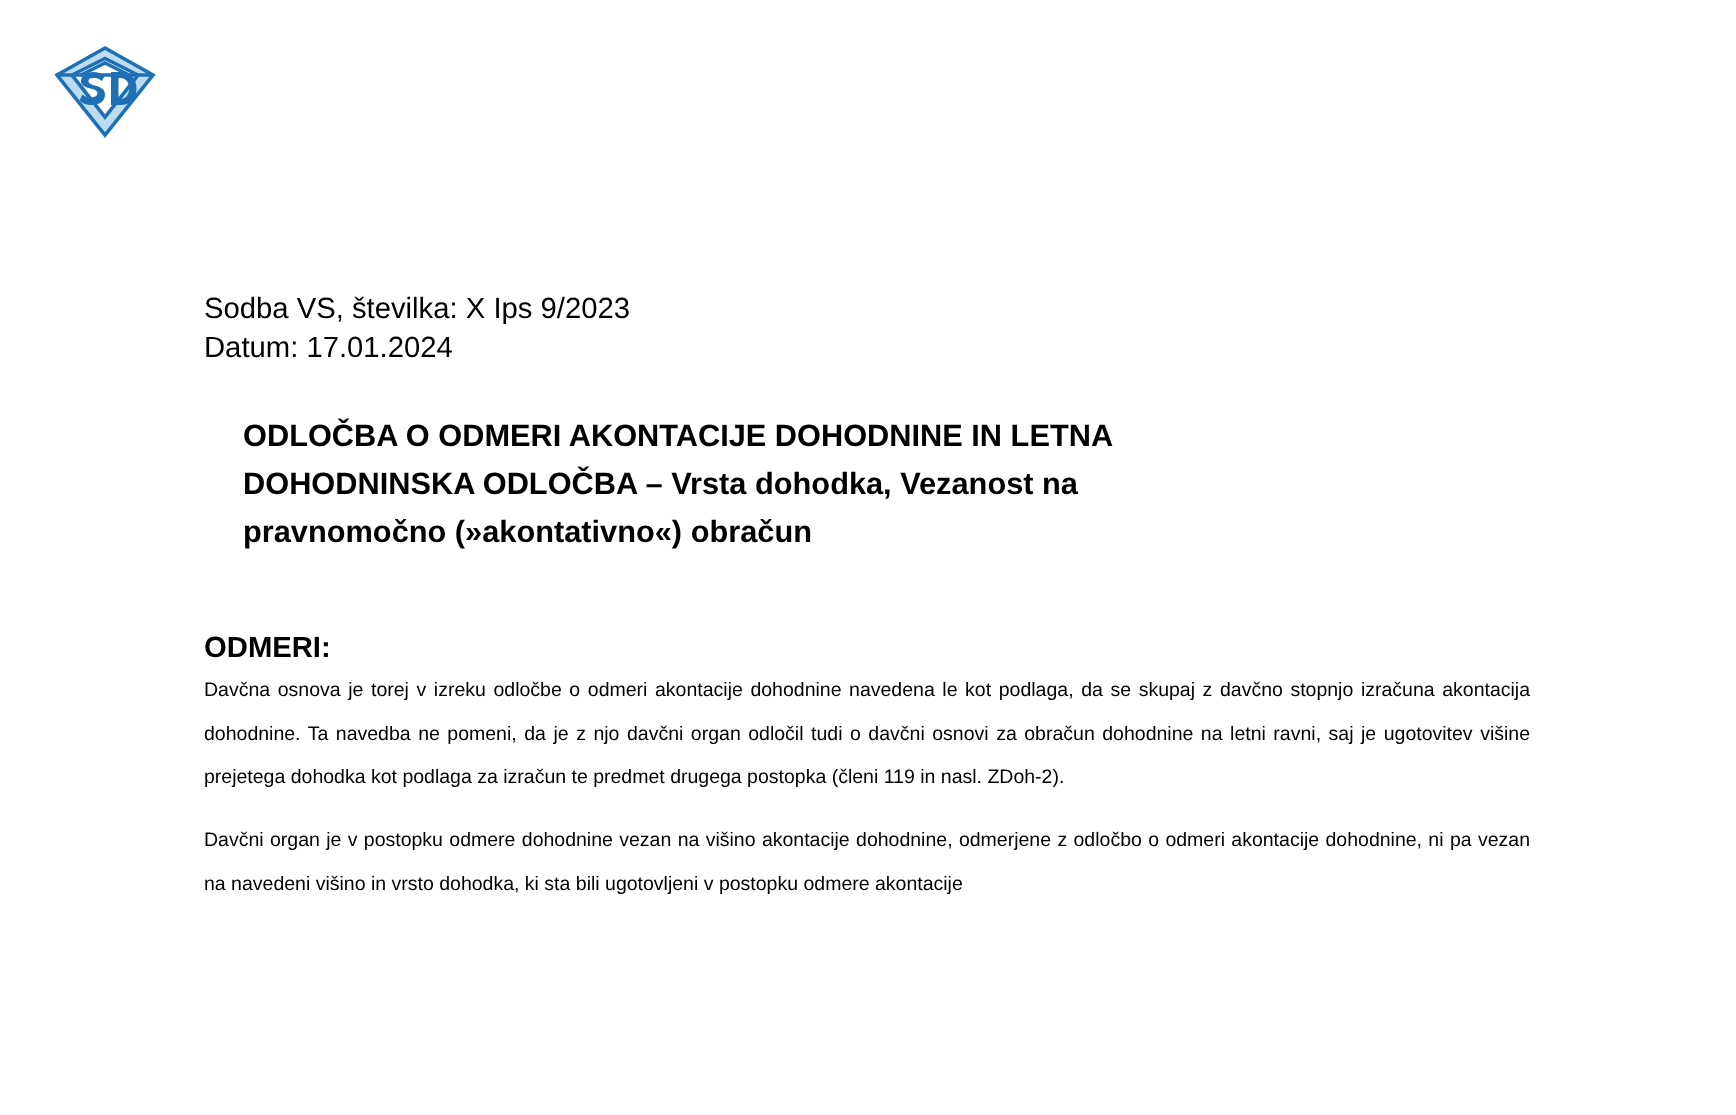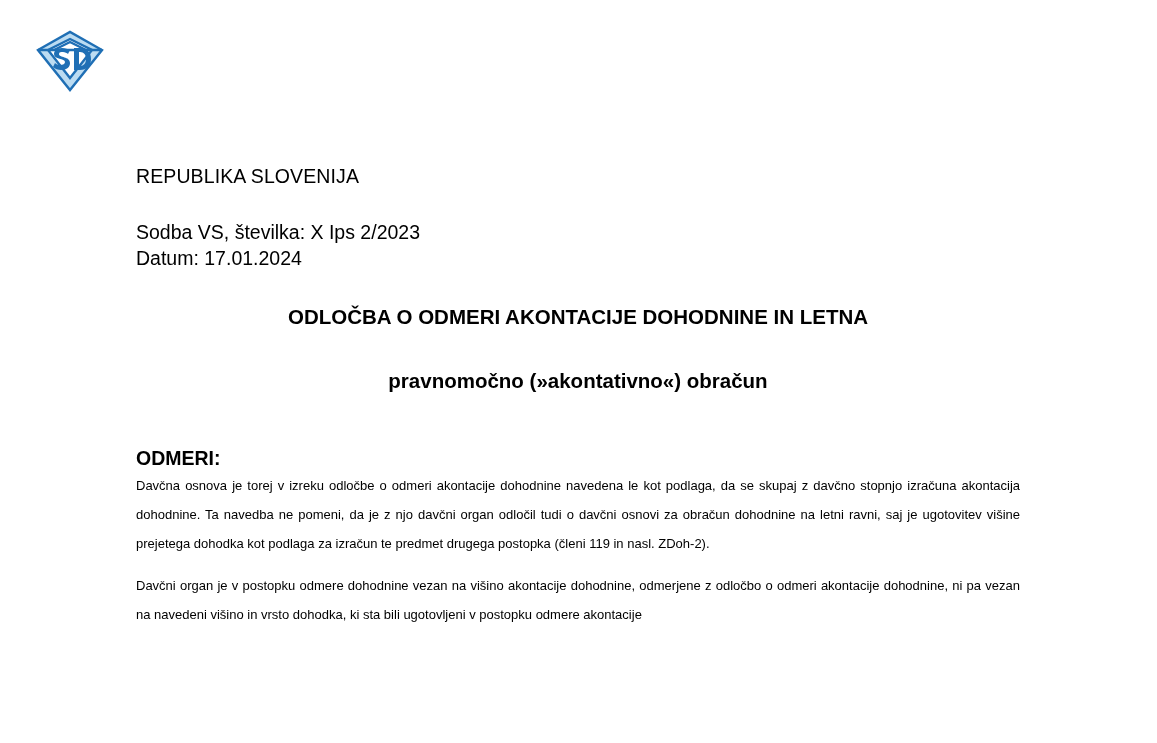--- a/index.html
+++ b/index.html
@@ -46,21 +46,21 @@
   .meta-block {
     margin-top: 30px;
     font-size: 19.5px;
     line-height: 26px;
   }
   .meta-block div {
     white-space: nowrap;
   }
   .doc-title {
     margin-top: 30px;
-    text-align: center;
+    text-align: left;
     font-size: 20.5px;
     font-weight: bold;
     line-height: 32px;
     padding: 0 26px;
   }
   .section-heading {
     margin-top: 48px;
     font-size: 19.5px;
     font-weight: bold;
     line-height: 26px;
@@ -90,31 +90,30 @@
       <g fill="#1f6fb5">
         <path d="M38 24 c-5 0 -8 3 -8 6 c0 6 11 4 11 8 c0 2 -2 3 -5 3 c-2 0 -4 -1 -5 -2 l-2 4 c2 2 5 3 8 3 c6 0 9 -3 9 -7 c0 -7 -11 -5 -11 -9 c0 -2 2 -2 4 -2 c2 0 4 1 5 2 l2 -4 c-2 -1 -5 -2 -8 -2 z"></path>
         <path d="M50 24 l0 22 l6 0 c7 0 11 -4 11 -11 c0 -7 -4 -11 -11 -11 z m5 4 l1 0 c4 0 6 3 6 7 c0 4 -2 7 -6 7 l-1 0 z"></path>
       </g>
     </svg>
   </div>
 
   <div class="doc-body">
 
     <div class="header-block">
-      <div>REPUBLIKA SLOVENIJA</div>
     </div>
 
     <div class="meta-block">
-      <div>Sodba VS, številka: X Ips 2/2023</div>
+      <div>Sodba VS, številka: X Ips 9/2023</div>
       <div>Datum: 17.01.2024</div>
     </div>
 
     <div class="doc-title">
       <span>ODLOČBA O ODMERI AKONTACIJE DOHODNINE IN LETNA</span><br>
-      <br>
+      <span>DOHODNINSKA ODLOČBA – Vrsta dohodka, Vezanost na</span><br>
       <span>pravnomočno (»akontativno«) obračun</span>
     </div>
 
     <div class="section-heading">ODMERI:</div>
 
     <p class="para">Davčna osnova je torej v izreku odločbe o odmeri akontacije dohodnine navedena le kot podlaga, da se skupaj z davčno stopnjo izračuna akontacija dohodnine. Ta navedba ne pomeni, da je z njo davčni organ odločil tudi o davčni osnovi za obračun dohodnine na letni ravni, saj je ugotovitev višine prejetega dohodka kot podlaga za izračun te predmet drugega postopka (členi 119 in nasl. ZDoh-2).</p>
 
     <p class="para spaced">Davčni organ je v postopku odmere dohodnine vezan na višino akontacije dohodnine, odmerjene z odločbo o odmeri akontacije dohodnine, ni pa vezan na navedeni višino in vrsto dohodka, ki sta bili ugotovljeni v postopku odmere akontacije</p>
 
   </div>

